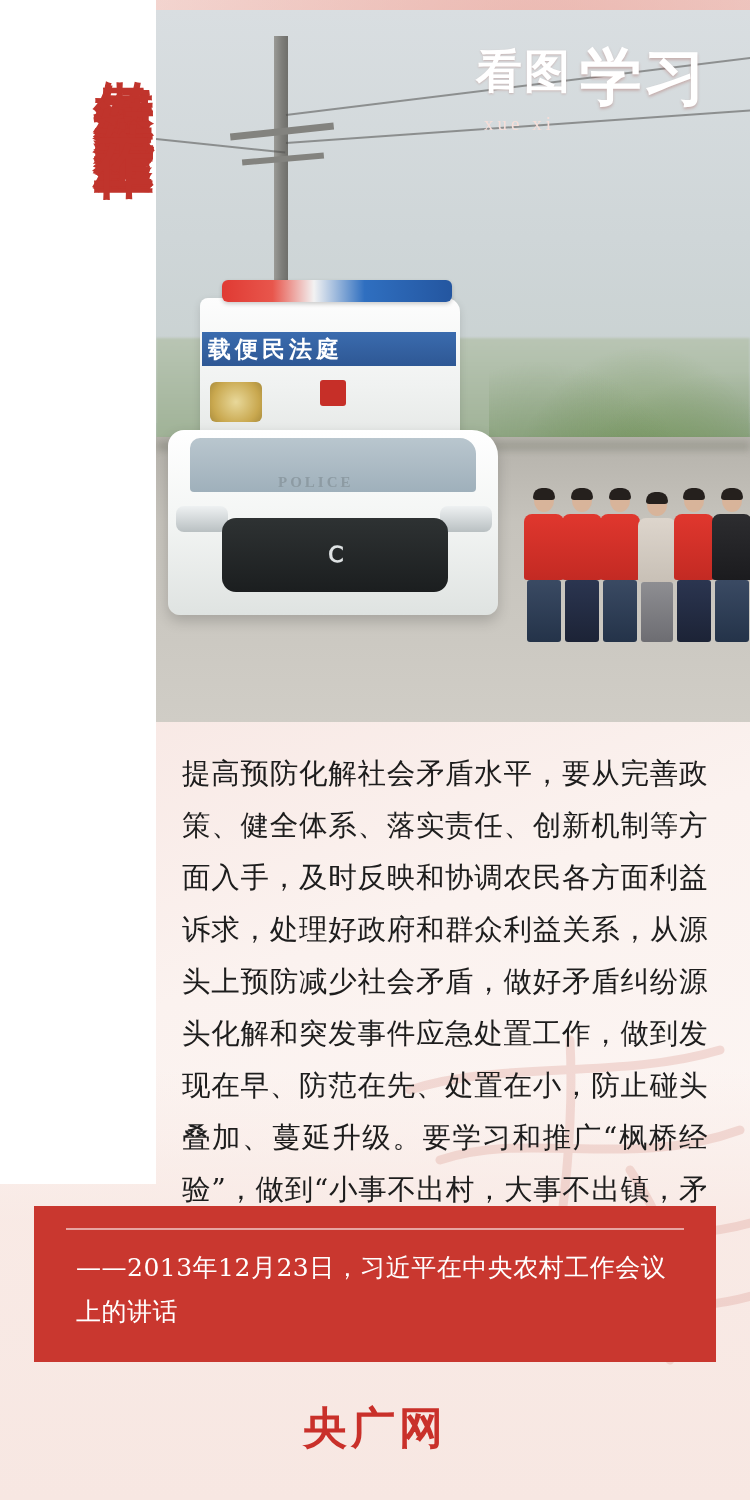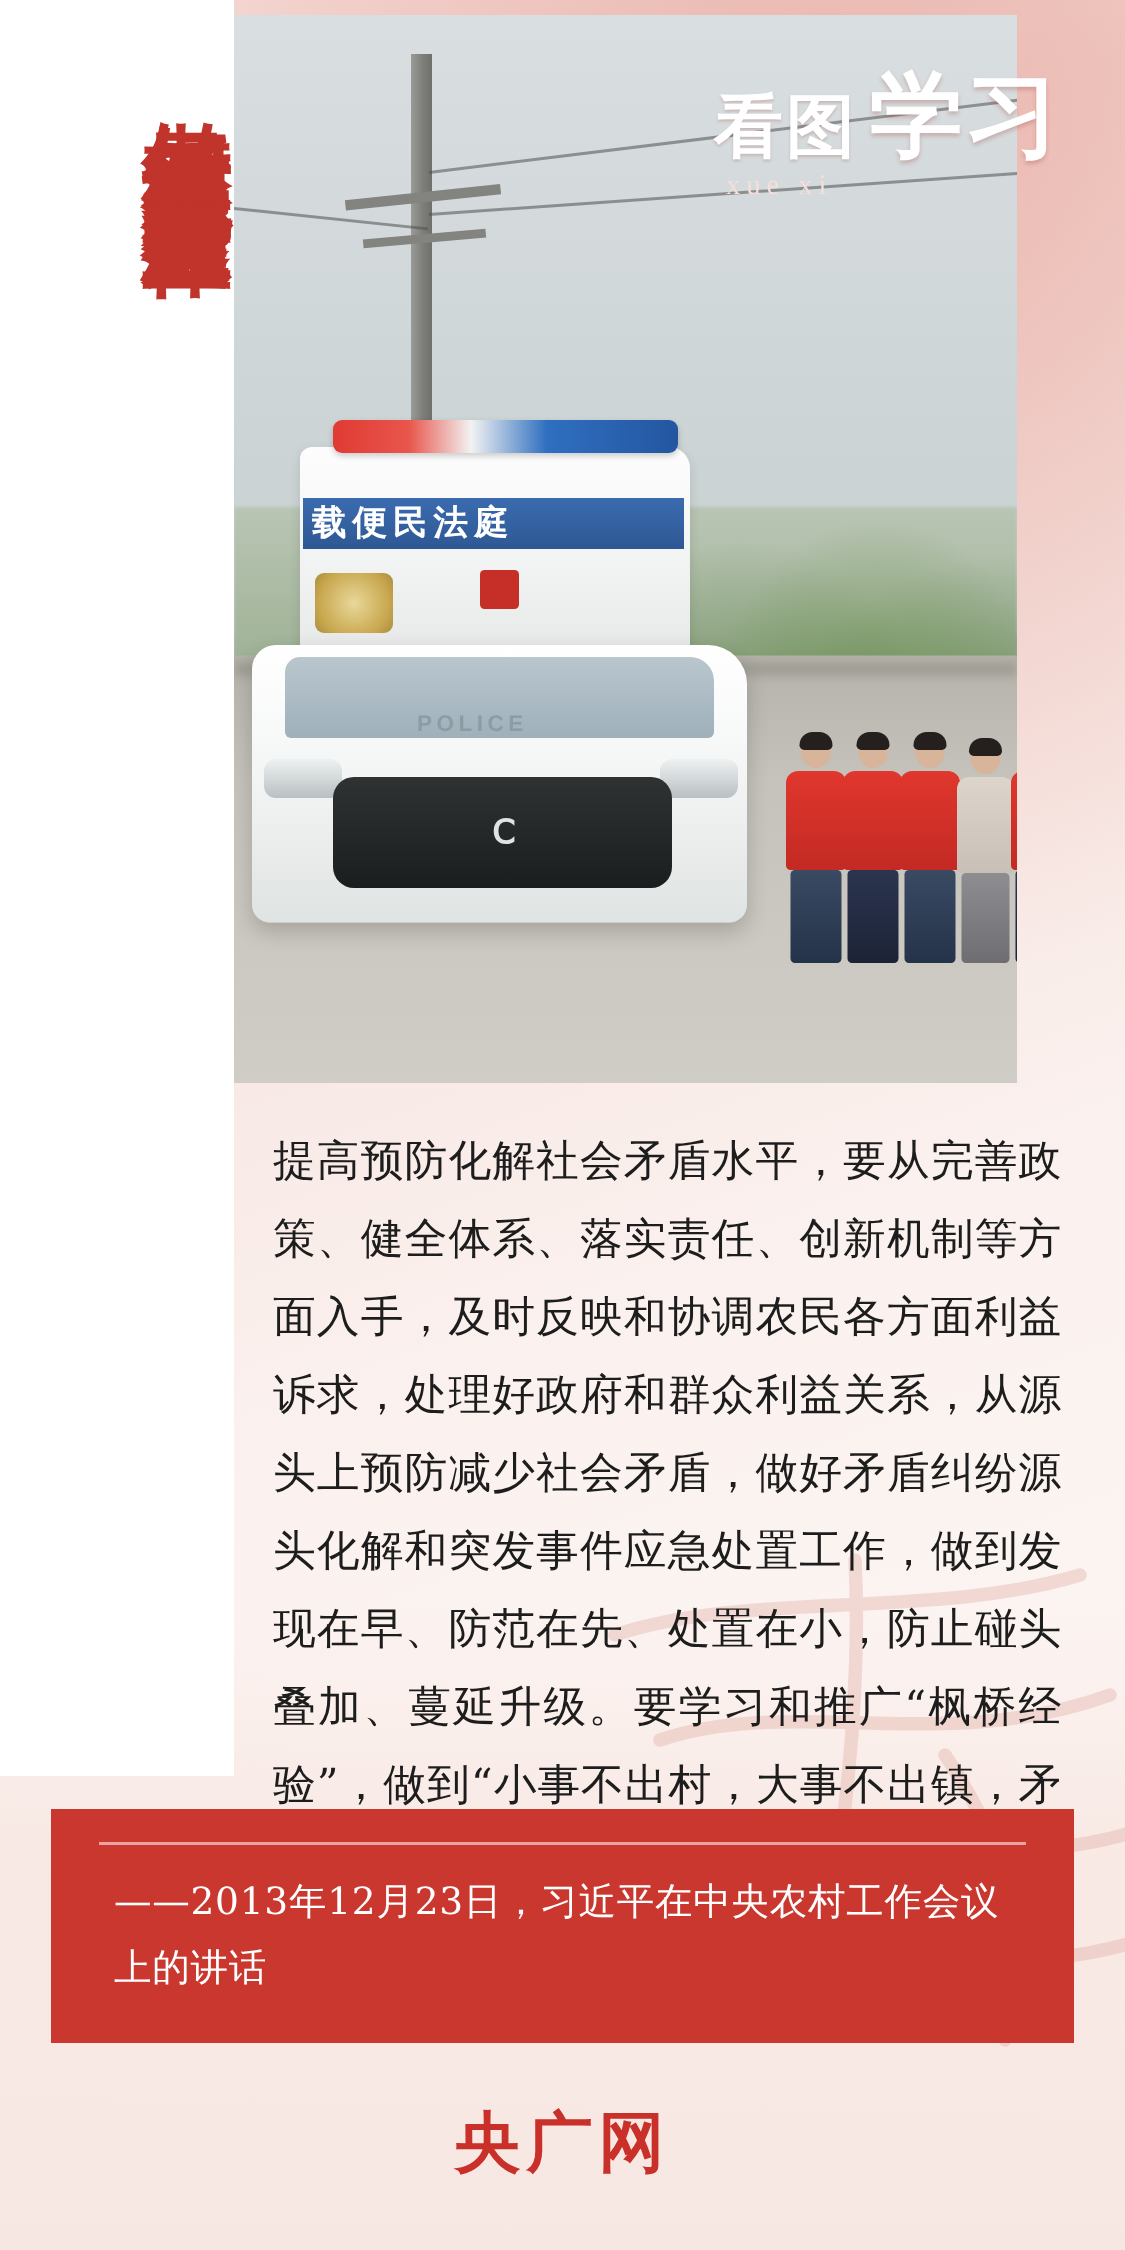--- a/index.html
+++ b/index.html
@@ -75,21 +75,20 @@
   .brand {
     position: absolute;
     top: 48px;
     right: 42px;
     z-index: 8;
     text-align: right;
     color: #ffffff;
   }
   .brand-row {
     display: flex;
-    align-items: flex-end;
     justify-content: flex-end;
     gap: 8px;
   }
   .brand-kan {
     font-family: "DejaVu Serif", "Liberation Serif", serif;
     font-weight: bold;
     font-size: 46px;
     line-height: 1;
     color: #ffffff;
     letter-spacing: 2px;
@@ -112,21 +111,21 @@
     color: #f6ded9;
     text-align: left;
     padding-left: 8px;
   }
 
   
   .photo {
     position: absolute;
     left: 156px;
     top: 10px;
-    width: 522px;
+    width: 594px;
     height: 712px;
     overflow: hidden;
     background: linear-gradient(180deg, #cfd6d8 0%, #c2cbce 35%, #b9c3c1 60%, #aeb9b4 100%);
   }
   .sky {
     position: absolute; left:0; top:0; right:0; height: 58%;
     background: linear-gradient(180deg, #d9dee1 0%, #cfd6d8 55%, #c7d0cf 100%);
   }
   .hill {
     position: absolute;
@@ -295,21 +294,21 @@
   .emblem-red {
     position: absolute;
     left: 152px; top: 120px;
     width: 26px; height: 26px;
     background: #c62f28;
     border-radius: 3px;
   }
   .police-word {
     position: absolute;
     left: 110px; top: 214px;
-    font-family: Liberation Sans, sans-serif;
+    font-family: Liberation Serif, serif;
     font-weight: bold;
     font-size: 15px;
     letter-spacing: 3px;
     color: #8d9ba3;
   }
   
   .people { position: absolute; left: 368px; top: 376px; width: 236px; height: 256px; }
   .person { position: absolute; bottom: 0; }
   .head {
     width: 20px; height: 22px; border-radius: 50%;

